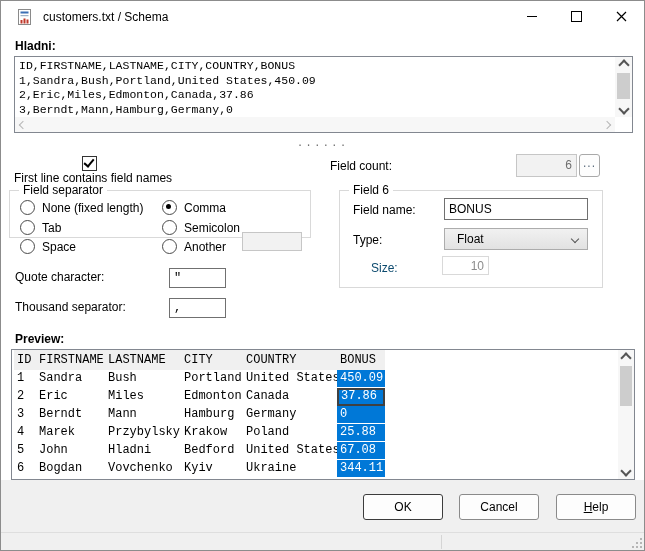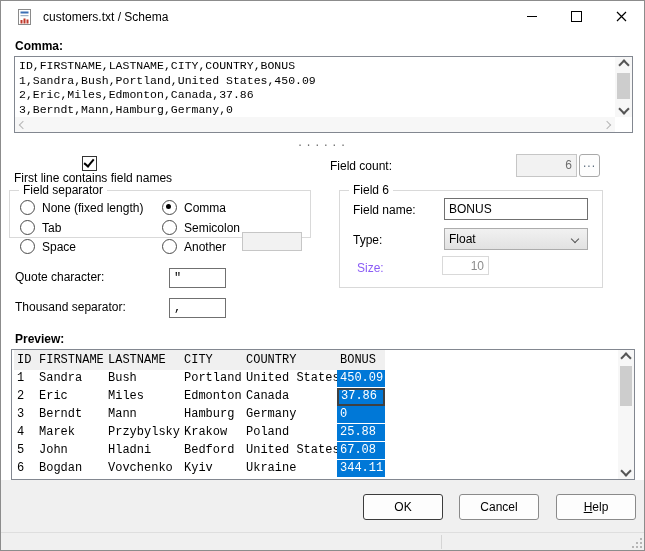--- a/index.html
+++ b/index.html
@@ -30,21 +30,21 @@
   .checkrow{position:absolute;display:flex;align-items:center;flex-direction:column;}
   .cb{width:13px;height:13px;border:1px solid #333;background:#fff;position:relative;margin-right:7px;flex:0 0 auto;}
   .cb.checked:after{content:"";position:absolute;left:3px;top:0px;width:4px;height:8px;
       border-right:2px solid #000;border-bottom:2px solid #000;transform:rotate(40deg);}
   
   .radiorow{position:absolute;display:flex;align-items:center;}
   .rb{width:13px;height:13px;border:1px solid #4a4a4a;border-radius:50%;background:#fff;position:relative;margin-right:7px;flex:0 0 auto;}
   .rb.on:after{content:"";position:absolute;left:3px;top:3px;width:5px;height:5px;border-radius:50%;background:#000;}
   
   .combo{position:absolute;box-sizing:border-box;background:linear-gradient(#f1f1f1,#e2e2e2);
-         border:1px solid #acacac;padding:3px 4px;line-height:14px;}
+         border:1px solid #acacac;padding:3px 12px;line-height:14px;}
   .combo .chev-dn{position:absolute;right:9px;top:7px;}
   
   .chev{width:6px;height:6px;border-left:2px solid #555;border-top:2px solid #555;display:inline-block;}
   .chev.up{transform:rotate(45deg);}
   .chev.dn{transform:rotate(225deg);}
   .chev.lt{transform:rotate(-45deg);}
   .chev.rt{transform:rotate(135deg);}
   .chev.light{border-color:#b6b6b6;}
   .chev.sm{width:5px;height:5px;border-width:1.5px;}
   
@@ -110,21 +110,21 @@
           <span class="glyph-max"></span>
         </div>
       <div class="cap-btn">
         <svg width="11" height="11" viewBox="0 0 11 11">
             <path d="M1 1 L10 10 M10 1 L1 10" stroke="#000" stroke-width="1.2"></path>
           </svg>
       </div>
     </div>
   </div>
 
-  <span class="lbl bold" style="left:14px;top:38px;">Comma:</span>
+  <span class="lbl bold" style="left:14px;top:38px;">Hladni:</span>
   <div class="srcbox">
     <div class="srclines"><div>ID,FIRSTNAME,LASTNAME,CITY,COUNTRY,BONUS</div><div>1,Sandra,Bush,Portland,United States,450.09</div><div>2,Eric,Miles,Edmonton,Canada,37.86</div><div>3,Berndt,Mann,Hamburg,Germany,0</div></div>
     <div class="vscroll" style="right:0;top:0;width:17px;height:60px;">
       <span class="chev up"></span>
       <span class="thumb-v" style="top:16px;height:26px;"></span>
       <span class="chev dn"></span>
     </div>
     <div class="hscroll" style="left:0;bottom:0;height:15px;width:600px;">
       <span class="chev lt light sm"></span>
       <span class="chev rt light sm"></span>
@@ -179,21 +179,21 @@
   <div class="group" style="left:338px;top:189px;width:264px;height:98px;">
     <span class="group-title">Field 6</span>
   </div>
   <span class="lbl" style="left:352px;top:202px;">Field name:</span>
   <div class="tbox" style="left:443px;top:197px;width:144px;height:22px;line-height:16px;">BONUS</div>
   <span class="lbl" style="left:352px;top:232px;">Type:</span>
   <div class="combo" style="left:443px;top:227px;width:144px;height:22px;">
     <span>Float</span>
     <span class="chev dn sm chev-dn"></span>
   </div>
-  <span class="lbl" style="left:356px;top:260px;color:#8b5cf6;">Size:</span>
+  <span class="lbl" style="left:370px;top:260px;color:#0c4a6e;">Size:</span>
   <div class="tbox lite right" style="left:441px;top:255px;width:47px;height:19px;">10</div>
 
   <span class="lbl bold" style="left:14px;top:331px;">Preview:</span>
   <div class="pbox">
     <div class="prow phead">
       <span class="c c0">ID</span>
       <span class="c c1">FIRSTNAME</span>
       <span class="c c2">LASTNAME</span>
       <span class="c c3">CITY</span>
       <span class="c c4">COUNTRY</span>

